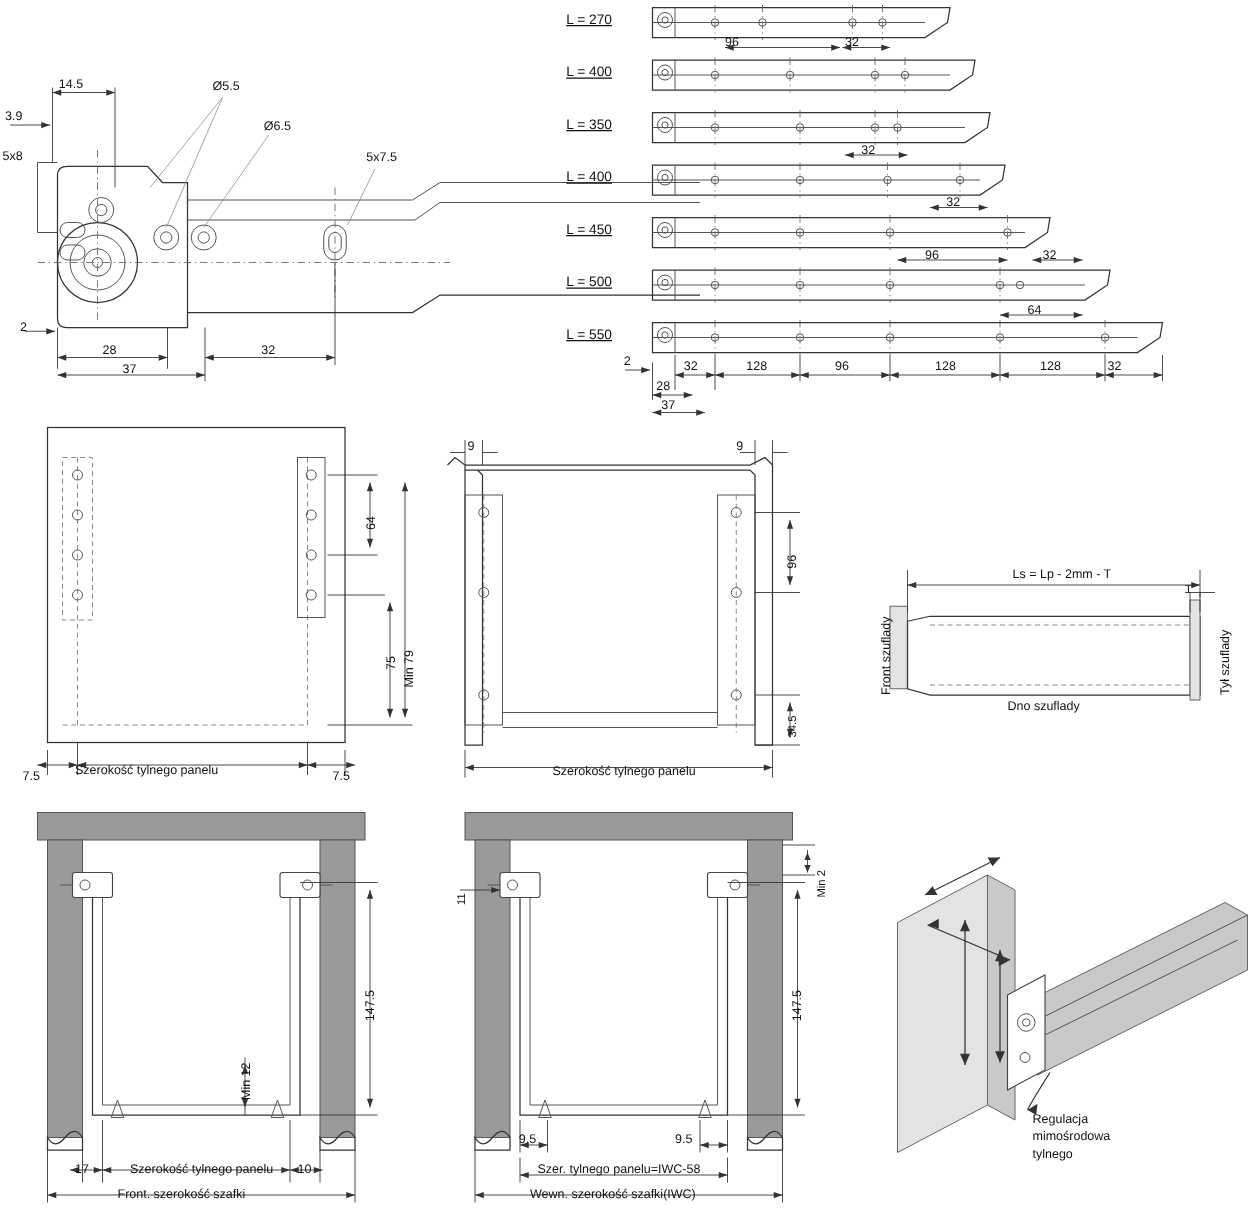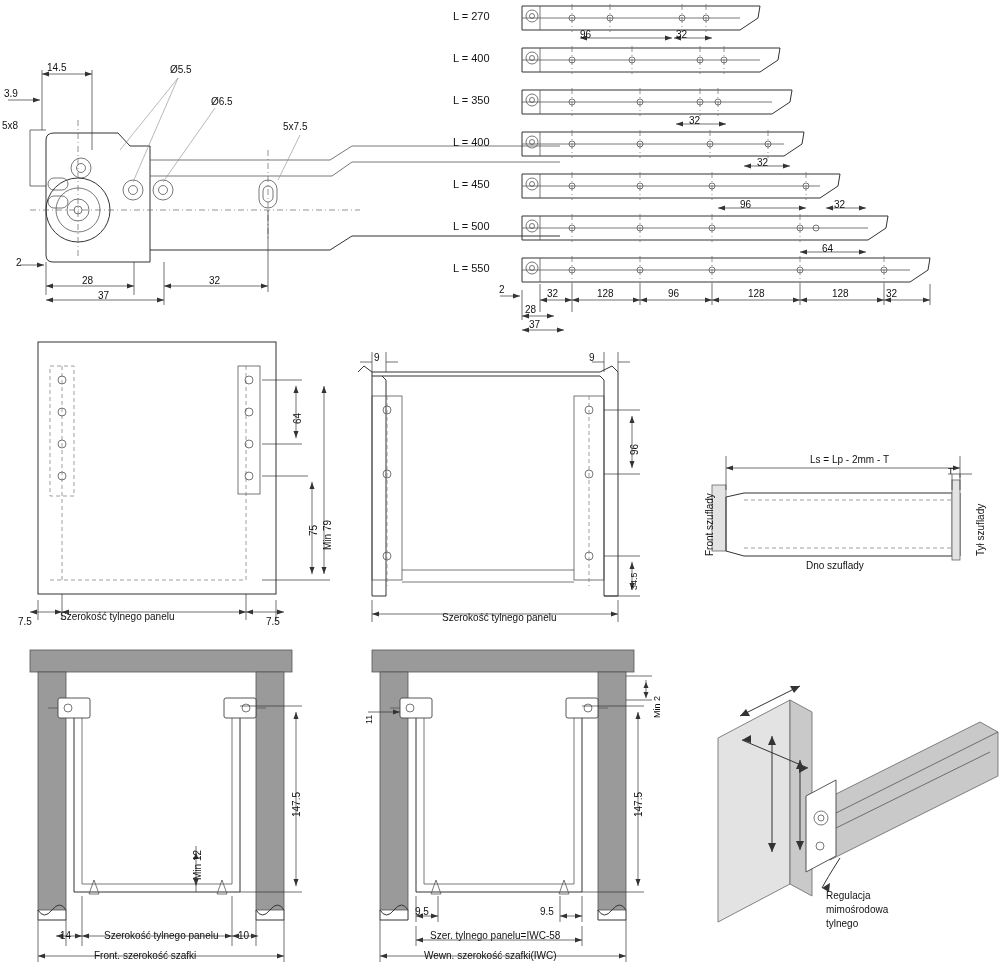--- a/index.html
+++ b/index.html
@@ -1,20 +1,20 @@
 <!DOCTYPE html>
 <html><head>
 <meta charset="utf-8">
 <style>
   html,body{margin:0;padding:0;background:#ffffff;}
   body{width:1008px;height:968px;position:relative;font-family:"Liberation Sans",sans-serif;color:#1a1a1a;overflow:hidden;}
   .sheet{position:absolute;left:0;top:0;width:1008px;height:968px;}
   .lbl{position:absolute;font-size:10px;line-height:11px;color:#111;white-space:nowrap;}
   .lbl.sm{font-size:9px;}
-  .lbl.big{font-size:11px;}
+  .lbl.big{font-size:11px;text-decoration:underline;}
   .lbl.ctr{}
   .rot{transform-origin:0 0;transform:rotate(-90deg);}
   svg{position:absolute;left:0;top:0;overflow:visible;}
   .ln{stroke:#333;stroke-width:1;fill:none;}
   .ln2{stroke:#555;stroke-width:.8;fill:none;}
   .dim{stroke:#333;stroke-width:.7;fill:none;}
   .dash{stroke:#666;stroke-width:.7;fill:none;stroke-dasharray:6 3 1 3;}
   .dash2{stroke:#777;stroke-width:.7;fill:none;stroke-dasharray:4 3;}
   .fillg{fill:#9a9a9a;stroke:#555;stroke-width:.8;}
   .filll{fill:#e3e3e3;stroke:#666;stroke-width:.8;}
@@ -391,21 +391,21 @@
     <path class="arrowhead" d="M822,888 l8,-5 l-1,9 z"></path>
   </g>
 
 </svg>
 
 <div class="lbl" style="left:47px;top:62px">14.5</div>
 <div class="lbl" style="left:4px;top:88px">3.9</div>
 <div class="lbl" style="left:2px;top:120px">5x8</div>
 <div class="lbl" style="left:170px;top:64px">Ø5.5</div>
 <div class="lbl" style="left:211px;top:96px">Ø6.5</div>
-<div class="lbl" style="left:283px;top:121px">5x7.5</div>
+<div class="lbl" style="left:293px;top:121px">5x7.5</div>
 <div class="lbl" style="left:16px;top:257px">2</div>
 <div class="lbl" style="left:82px;top:275px">28</div>
 <div class="lbl" style="left:98px;top:290px">37</div>
 <div class="lbl" style="left:209px;top:275px">32</div>
 
 <div class="lbl big" style="left:453px;top:11px">L = 270</div>
 <div class="lbl big" style="left:453px;top:53px">L = 400</div>
 <div class="lbl big" style="left:453px;top:95px">L = 350</div>
 <div class="lbl big" style="left:453px;top:137px">L = 400</div>
 <div class="lbl big" style="left:453px;top:179px">L = 450</div>
@@ -444,21 +444,21 @@
 <div class="lbl" style="left:442px;top:612px">Szerokość tylnego panelu</div>
 
 <div class="lbl" style="left:810px;top:454px">Ls = Lp - 2mm - T</div>
 <div class="lbl sm" style="left:948px;top:466px">T</div>
 <div class="lbl rot" style="left:704px;top:556px">Front szuflady</div>
 <div class="lbl rot" style="left:975px;top:556px">Tył szuflady</div>
 <div class="lbl" style="left:806px;top:560px">Dno szuflady</div>
 
 <div class="lbl rot" style="left:291px;top:817px">147.5</div>
 <div class="lbl rot" style="left:192px;top:880px">Min 12</div>
-<div class="lbl" style="left:60px;top:930px">14</div>
+<div class="lbl" style="left:60px;top:930px">17</div>
 <div class="lbl" style="left:238px;top:930px">10</div>
 <div class="lbl" style="left:104px;top:930px">Szerokość tylnego panelu</div>
 <div class="lbl" style="left:94px;top:950px">Front. szerokość szafki</div>
 
 <div class="lbl rot" style="left:633px;top:817px">147.5</div>
 <div class="lbl rot sm" style="left:652px;top:718px">Min 2</div>
 <div class="lbl rot sm" style="left:364px;top:724px">11</div>
 <div class="lbl" style="left:415px;top:906px">9.5</div>
 <div class="lbl" style="left:540px;top:906px">9.5</div>
 <div class="lbl" style="left:430px;top:930px">Szer. tylnego panelu=IWC-58</div>

